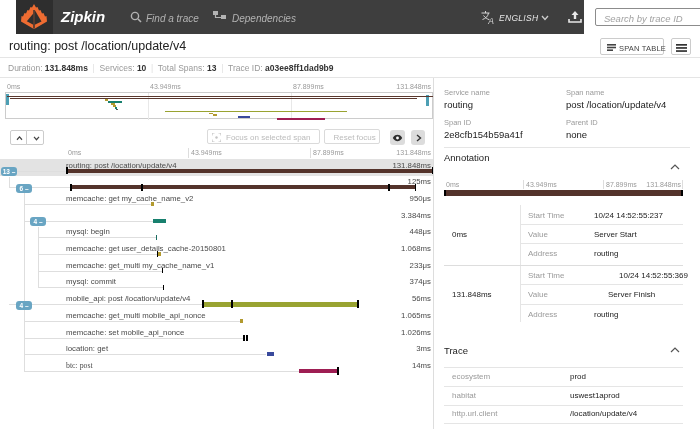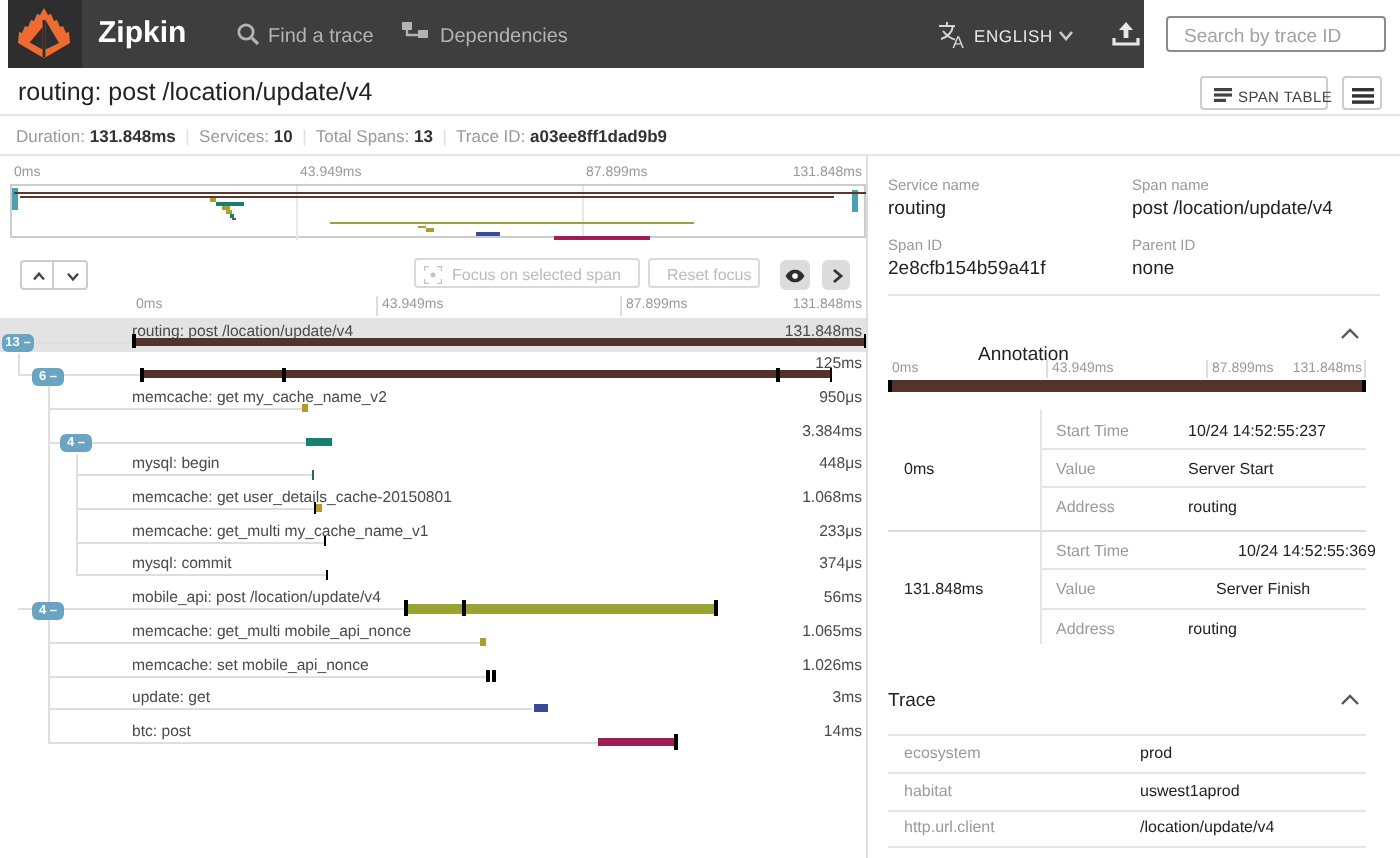--- a/index.html
+++ b/index.html
@@ -1,20 +1,20 @@
 <!DOCTYPE html>
 <html><head>
 <meta charset="utf-8">
 <style>
 * { margin:0; padding:0; box-sizing:border-box; }
 body { font-family:"Liberation Sans", sans-serif; background:#fff; }
 #page { position:relative; width:700px; height:429px; overflow:hidden; background:#fff; }
 .abs { position:absolute; }
 
-#nav { position:absolute; left:4px; top:0; width:568px; height:34px; background:#3e3e3e; }
+#nav { position:absolute; left:16px; top:0; width:568px; height:34px; background:#3e3e3e;font-style:italic; }
 #logo { position:absolute; left:0; top:0; width:37px; height:34px; background:#2e2e2e; }
 .navtxt { color:#b3b3b3; font-size:10px; }
 
 .btn { position:absolute; border:1px solid #cccccc; border-radius:2px; background:#fff; white-space:nowrap; }
 
 .rowname { position:absolute; font-size:7.8px; color:#4a4a4a; white-space:nowrap; }
 .rowdur  { position:absolute; font-size:7.8px; color:#4a4a4a; text-align:right; width:60px; }
 .badge { position:absolute; background:#69a5c3; border-radius:3px; color:#fff; font-size:6.5px; font-weight:bold; text-align:center; line-height:9px; height:9px; }
 .cline { position:absolute; background:#dedede; }
 .bar { position:absolute; }
@@ -202,23 +202,23 @@
 <div class="rowname" style="left:66px;top:260.7px;">memcache: get_multi my_cache_name_v1</div>
 <div class="rowdur" style="right:269px;top:260.7px;">233μs</div>
 <div class="rowname" style="left:66px;top:277.4px;">mysql: commit</div>
 <div class="rowdur" style="right:269px;top:277.4px;">374μs</div>
 <div class="rowname" style="left:66px;top:294.1px;">mobile_api: post /location/update/v4</div>
 <div class="rowdur" style="right:269px;top:294.1px;">56ms</div>
 <div class="rowname" style="left:66px;top:310.8px;">memcache: get_multi mobile_api_nonce</div>
 <div class="rowdur" style="right:269px;top:310.8px;">1.065ms</div>
 <div class="rowname" style="left:66px;top:327.5px;">memcache: set mobile_api_nonce</div>
 <div class="rowdur" style="right:269px;top:327.5px;">1.026ms</div>
-<div class="rowname" style="left:66px;top:344.2px;">update: get</div>
+<div class="rowname" style="left:66px;top:344.2px;">location: get</div>
 <div class="rowdur" style="right:269px;top:344.2px;">3ms</div>
-<div class="rowname" style="left:66px;top:360.9px;">btc: post</div>
+<div class="rowname" style="left:66px;top:360.9px;font-family:Liberation Serif, serif;">btc: post</div>
 <div class="rowdur" style="right:269px;top:360.9px;">14ms</div>
 <div class="badge" style="left:1px;top:167.2px;width:16px;">13 –</div>
 <div class="badge" style="left:16px;top:183.9px;width:16px;">6 –</div>
 <div class="badge" style="left:30px;top:217.3px;width:16px;">4 –</div>
 <div class="badge" style="left:16px;top:300.8px;width:16px;">4 –</div>
 <div class="bar" style="left:66px;top:168.5px;width:367.0px;height:4.0px;background:#54332b;"></div>
 <div class="tick" style="left:66px;top:167.0px;height:7.0px;width:1.5px;background:#000;"></div>
 <div class="tick" style="left:431.5px;top:167.0px;height:7.0px;width:1.5px;background:#000;"></div>
 <div class="bar" style="left:70px;top:185.2px;width:346.0px;height:4.0px;background:#54332b;"></div>
 <div class="tick" style="left:70px;top:183.7px;height:7.0px;width:1.5px;background:#000;"></div>
@@ -246,21 +246,21 @@
 <div class="vline" style="left:433px;top:78px;height:351px;background:#ddd;"></div>
 <div class="plabel" style="left:444px;top:88px;">Service name</div>
 <div class="pvalue" style="left:444px;top:99px;">routing</div>
 <div class="plabel" style="left:566px;top:88px;">Span name</div>
 <div class="pvalue" style="left:566px;top:99px;">post /location/update/v4</div>
 <div class="plabel" style="left:444px;top:118px;">Span ID</div>
 <div class="pvalue" style="left:444px;top:129px;">2e8cfb154b59a41f</div>
 <div class="plabel" style="left:566px;top:118px;">Parent ID</div>
 <div class="pvalue" style="left:566px;top:129px;">none</div>
 <div class="hline" style="left:444px;top:147px;width:246px;"></div>
-<div class="abs" style="left:444px;top:172px;font-size:9.5px;color:#222;margin-left:45px;">Annotation</div>
+<div class="abs" style="left:444px;top:152px;font-size:9.5px;color:#222;">Annotation</div>
 <svg class="abs" style="left:670px;top:164px" width="10" height="6" viewBox="0 0 10 6">
       <path d="M1 5 L5 1 L9 5" stroke="#555" stroke-width="1.2" fill="none"></path>
     </svg>
 <div class="mlab" style="left:446px;top:181px;">0ms</div>
 <div class="vline" style="left:523px;top:180px;height:9px;background:#ddd;"></div>
 <div class="mlab" style="left:526px;top:181px;">43.949ms</div>
 <div class="vline" style="left:603px;top:180px;height:9px;background:#ddd;"></div>
 <div class="mlab" style="left:606px;top:181px;">87.899ms</div>
 <div class="mlab" style="right:19px;top:181px;">131.848ms</div>
 <div class="vline" style="left:682px;top:180px;height:9px;background:#ddd;"></div>

